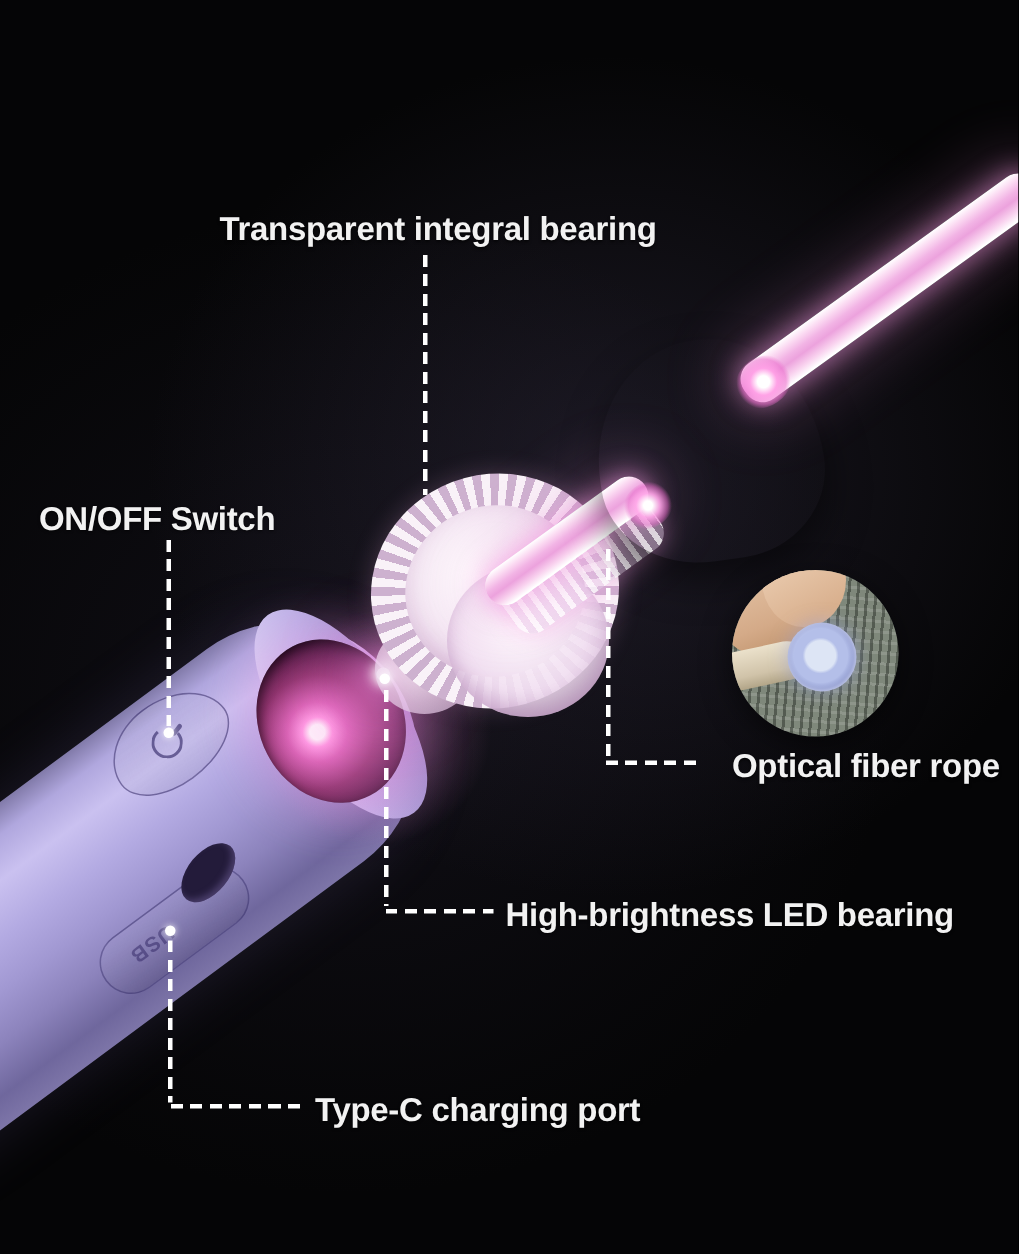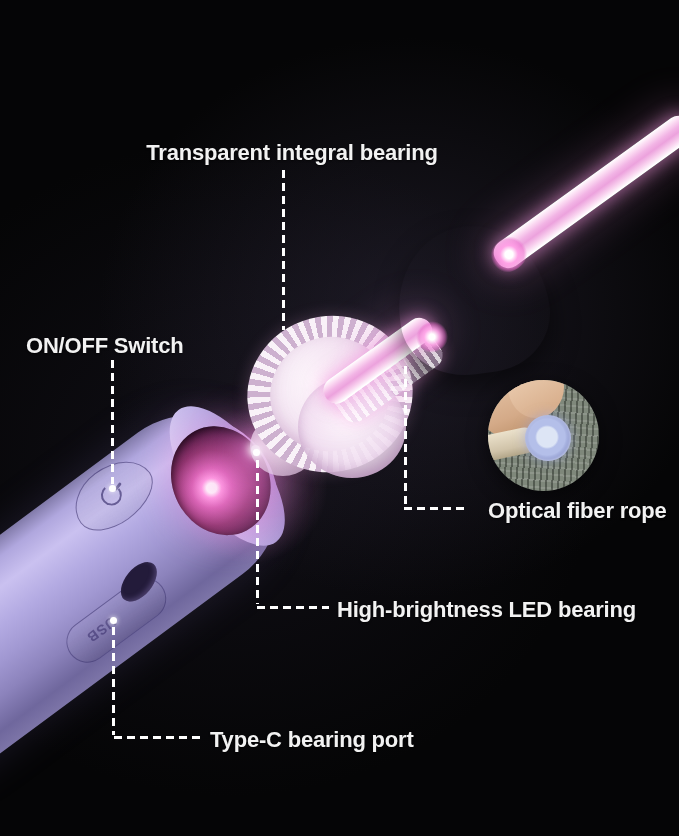--- a/index.html
+++ b/index.html
@@ -243,18 +243,18 @@
 
   <div class="lbl t-fiber">Optical fiber rope</div>
   <div class="dash-v l-fiber-v"></div>
   <div class="dash-h l-fiber-h"></div>
 
   <div class="lbl t-led">High-brightness LED bearing</div>
   <div class="dot d-led"></div>
   <div class="dash-v l-led-v"></div>
   <div class="dash-h l-led-h"></div>
 
-  <div class="lbl t-typec">Type-C bearing port</div>
+  <div class="lbl t-typec">Type-C charging port</div>
   <div class="dot d-typec"></div>
   <div class="dash-v l-typec-v"></div>
   <div class="dash-h l-typec-h"></div>
 
 </div>
 
 </body></html>

